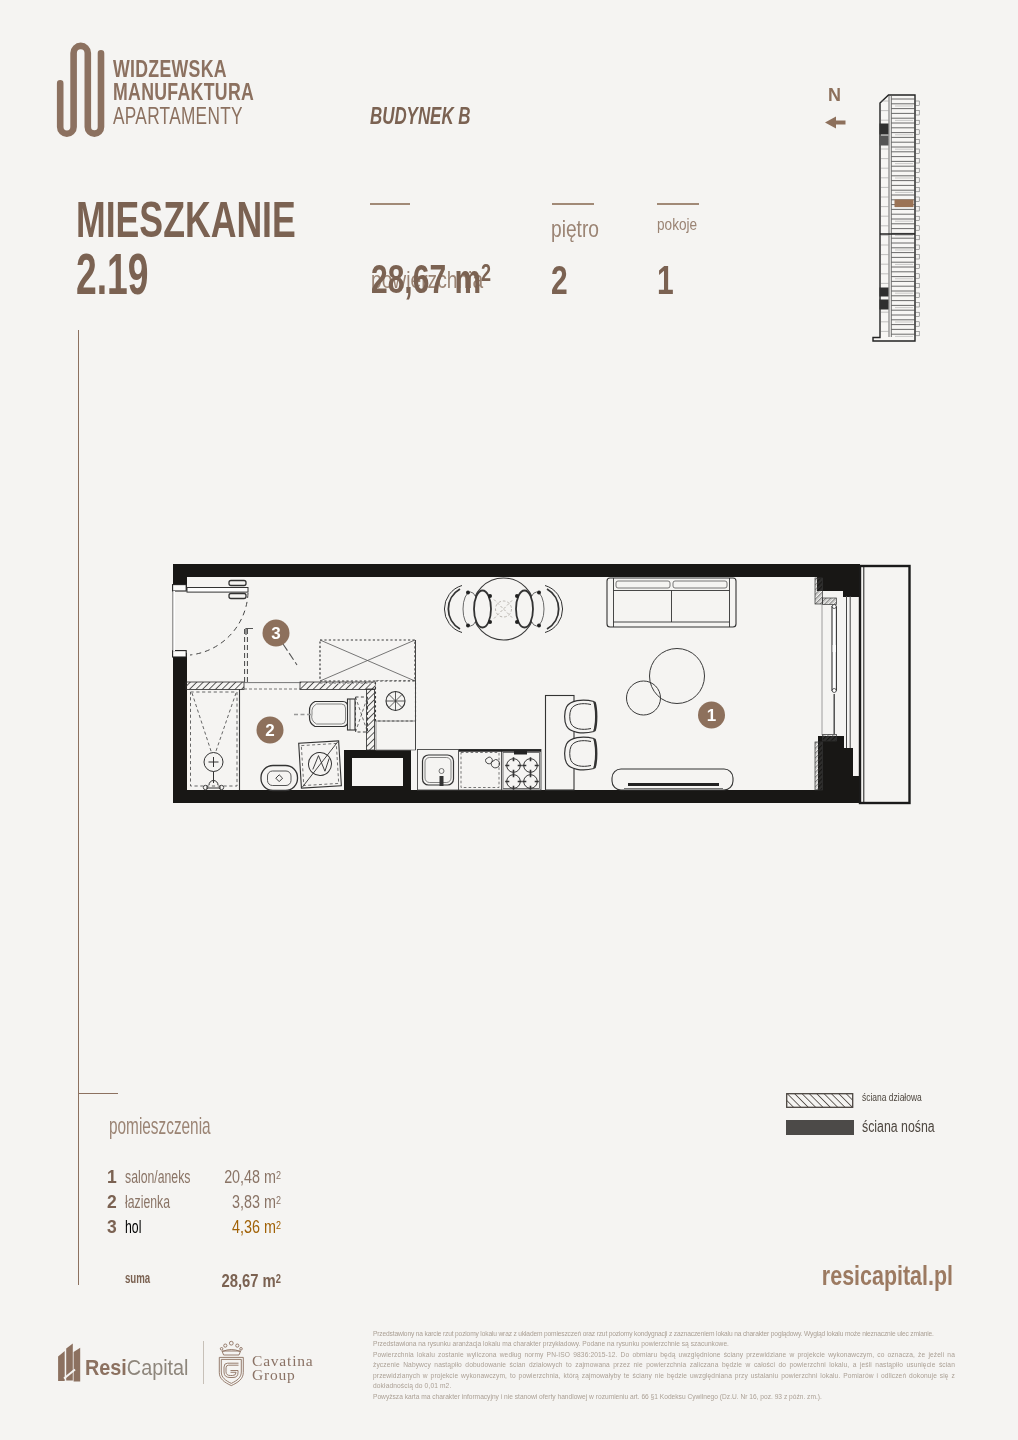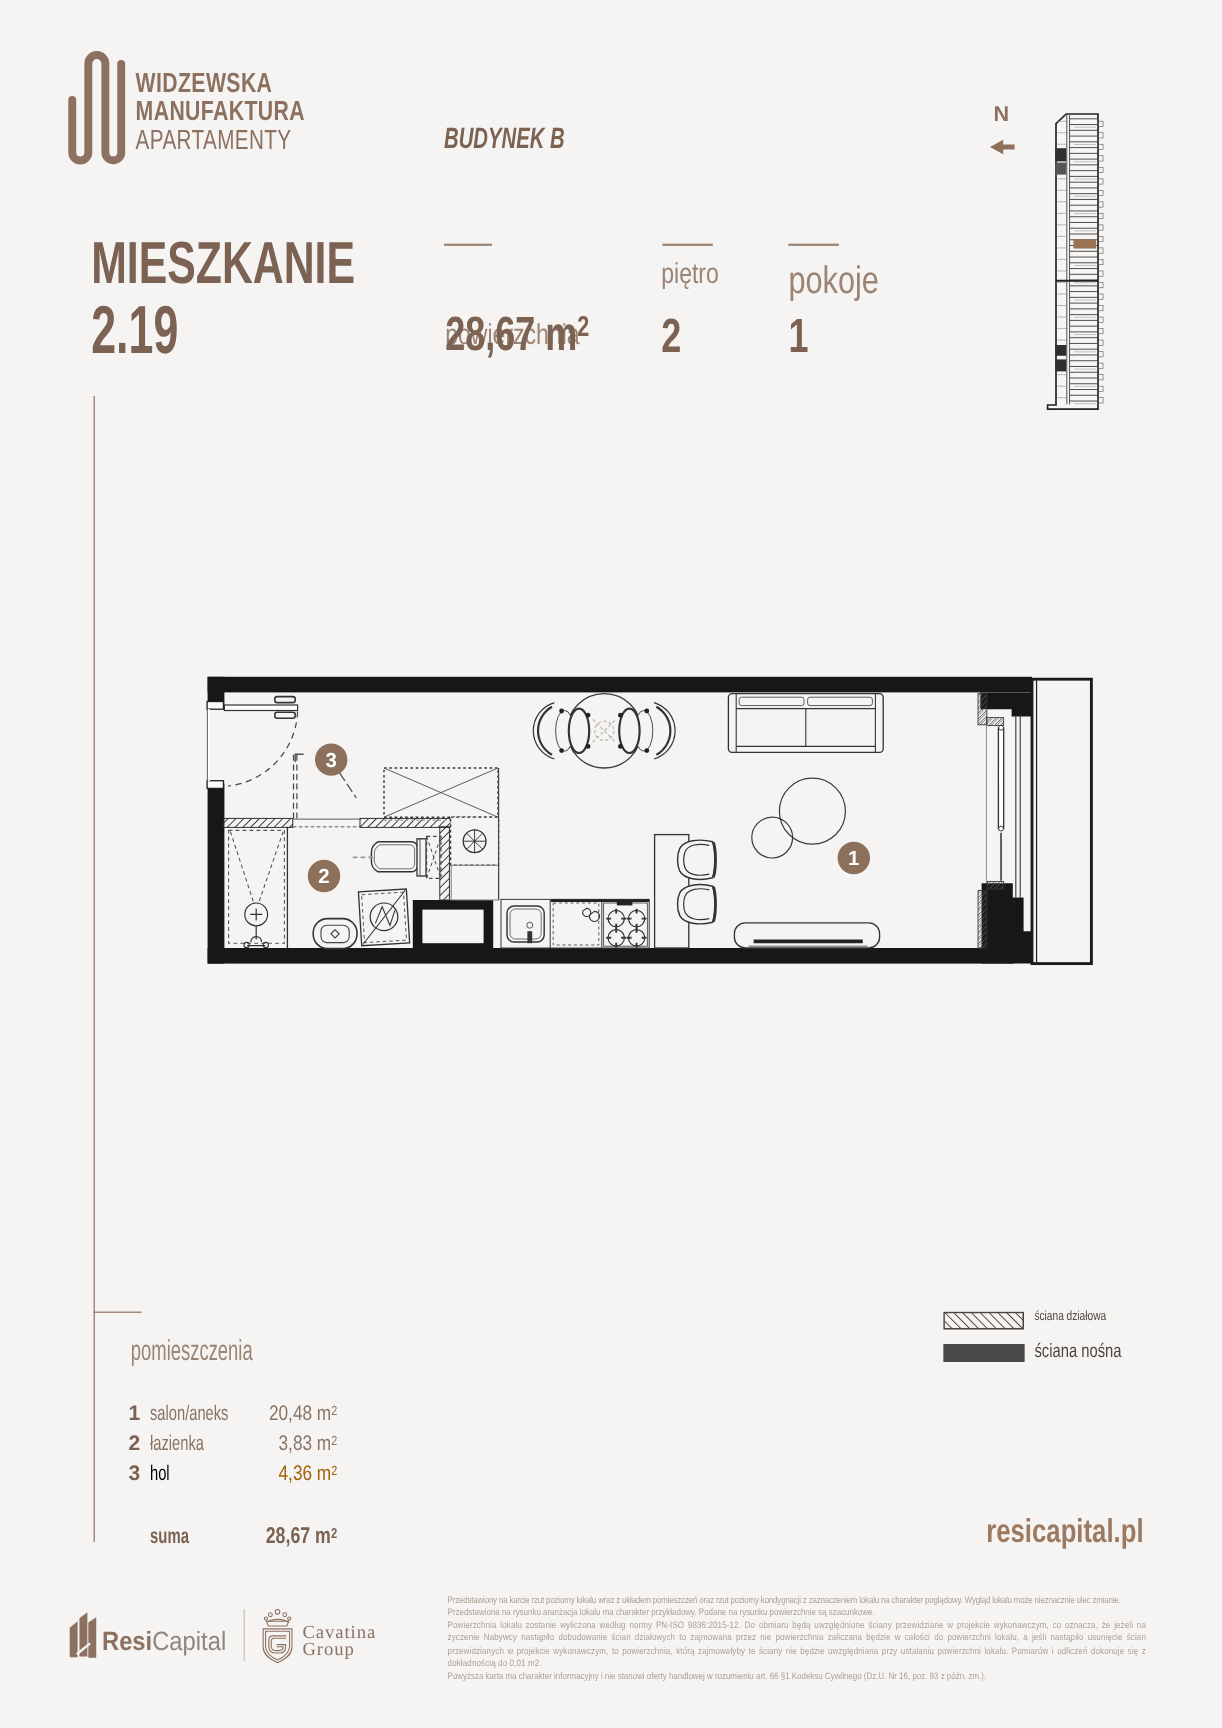--- a/index.html
+++ b/index.html
@@ -26,42 +26,42 @@
 
 <div class="abs" style="left:76px;top:191px;font-weight:bold;font-size:49.5px;color:#7b6252;text-align:right;"><span class="cx" style="transform:scaleX(0.72);">MIESZKANIE</span></div>
 <div class="abs" style="left:76px;top:242px;font-weight:bold;font-size:56.5px;color:#7b6252;"><span class="cx" style="transform:scaleX(0.66);">2.19</span></div>
 
 <div class="abs" style="left:370px;top:203px;width:40px;border-top:2px solid #a18a77;"></div>
 <div class="abs" style="left:552px;top:203px;width:42px;border-top:2px solid #a18a77;"></div>
 <div class="abs" style="left:657px;top:203px;width:42px;border-top:2px solid #a18a77;"></div>
 
 <div class="abs lab" style="left:371px;top:230px;font-size:24px;margin-top:36px;"><span class="cx" style="transform:scaleX(0.80);">powierzchnia</span></div>
 <div class="abs lab" style="left:551px;top:215px;font-size:24px;"><span class="cx" style="transform:scaleX(0.80);">piętro</span></div>
-<div class="abs lab" style="left:657px;top:215px;font-size:32px;"><span class="cx" style="transform:scaleX(0.80);">pokoje</span></div>
+<div class="abs lab" style="left:657px;top:215px;font-size:17px;"><span class="cx" style="transform:scaleX(0.80);">pokoje</span></div>
 
 <div class="abs dark" style="left:371px;top:257px;font-weight:bold;font-size:40px;"><span class="cx" style="transform:scaleX(0.75);">28,67 m<span style="font-size:24px;vertical-align:12px;">2</span></span></div>
 <div class="abs dark" style="left:551px;top:258px;font-weight:bold;font-size:40px;"><span class="cx" style="transform:scaleX(0.75);">2</span></div>
 <div class="abs dark" style="left:657px;top:258px;font-weight:bold;font-size:40px;"><span class="cx" style="transform:scaleX(0.75);">1</span></div>
 
 <div class="abs" style="left:78px;top:330px;width:0;height:955px;border-left:1.5px solid #8c7160;"></div>
 <div class="abs" style="left:78px;top:1093px;width:40px;border-top:1.5px solid #8c7160;"></div>
 
 <div class="abs lab" style="left:109px;top:1112px;font-size:24px;"><span class="cx" style="transform:scaleX(0.64);">pomieszczenia</span></div>
 
 <div class="abs" style="left:0;top:0;width:0;height:0;">
   <div class="abs dark" style="left:107px;top:1167px;font-size:17.5px;font-weight:bold;">1</div>
   <div class="abs dark" style="left:107px;top:1192px;font-size:17.5px;font-weight:bold;">2</div>
   <div class="abs dark" style="left:107px;top:1217px;font-size:17.5px;font-weight:bold;">3</div>
   <div class="abs" style="left:125px;top:1167px;font-size:17.5px;color:#8a7466;"><span class="cx" style="transform:scaleX(0.70);">salon/aneks</span></div>
   <div class="abs" style="left:125px;top:1192px;font-size:17.5px;color:#8a7466;text-align:center;"><span class="cx" style="transform:scaleX(0.70);">łazienka</span></div>
   <div class="abs" style="left:125px;top:1217px;font-size:17.5px;color:#000000;"><span class="cx" style="transform:scaleX(0.70);">hol</span></div>
   <div class="abs" style="left:281px;top:1167px;font-size:17.5px;color:#8a7466;"><span class="cx" style="transform:scaleX(0.82) translateX(-100%);transform-origin:0 50%;">20,48 m<span style="font-size:11px;vertical-align:4px;">2</span></span></div>
   <div class="abs" style="left:281px;top:1192px;font-size:17.5px;color:#8a7466;"><span class="cx" style="transform:scaleX(0.82) translateX(-100%);transform-origin:0 50%;">3,83 m<span style="font-size:11px;vertical-align:4px;">2</span></span></div>
   <div class="abs" style="left:281px;top:1217px;font-size:17.5px;color:#a16207;"><span class="cx" style="transform:scaleX(0.82) translateX(-100%);transform-origin:0 50%;">4,36 m<span style="font-size:11px;vertical-align:4px;">2</span></span></div>
-  <div class="abs dark" style="left:125px;top:1270px;font-size:18px;font-weight:bold;"><span class="cx" style="transform:scaleX(0.69);">suma</span></div>
+  <div class="abs dark" style="left:125px;top:1270px;font-size:14px;font-weight:bold;"><span class="cx" style="transform:scaleX(0.69);">suma</span></div>
   <div class="abs dark" style="left:281px;top:1270px;font-size:19px;font-weight:bold;"><span class="cx" style="transform:scaleX(0.78) translateX(-100%);transform-origin:0 50%;">28,67 m<span style="font-size:12px;vertical-align:4px;">2</span></span></div>
 </div>
 
 <svg class="abs" style="left:786px;top:1093px;" width="68" height="43" viewBox="0 0 68 43">
   <defs>
     <pattern id="lhatch" width="5.2" height="5.2" patternUnits="userSpaceOnUse" patternTransform="rotate(-45)">
       <rect width="5.2" height="5.2" fill="#f5f4f2"></rect>
       <line x1="0" y1="0" x2="0" y2="5.2" stroke="#4a443f" stroke-width="1.6"></line>
     </pattern>
   </defs>

